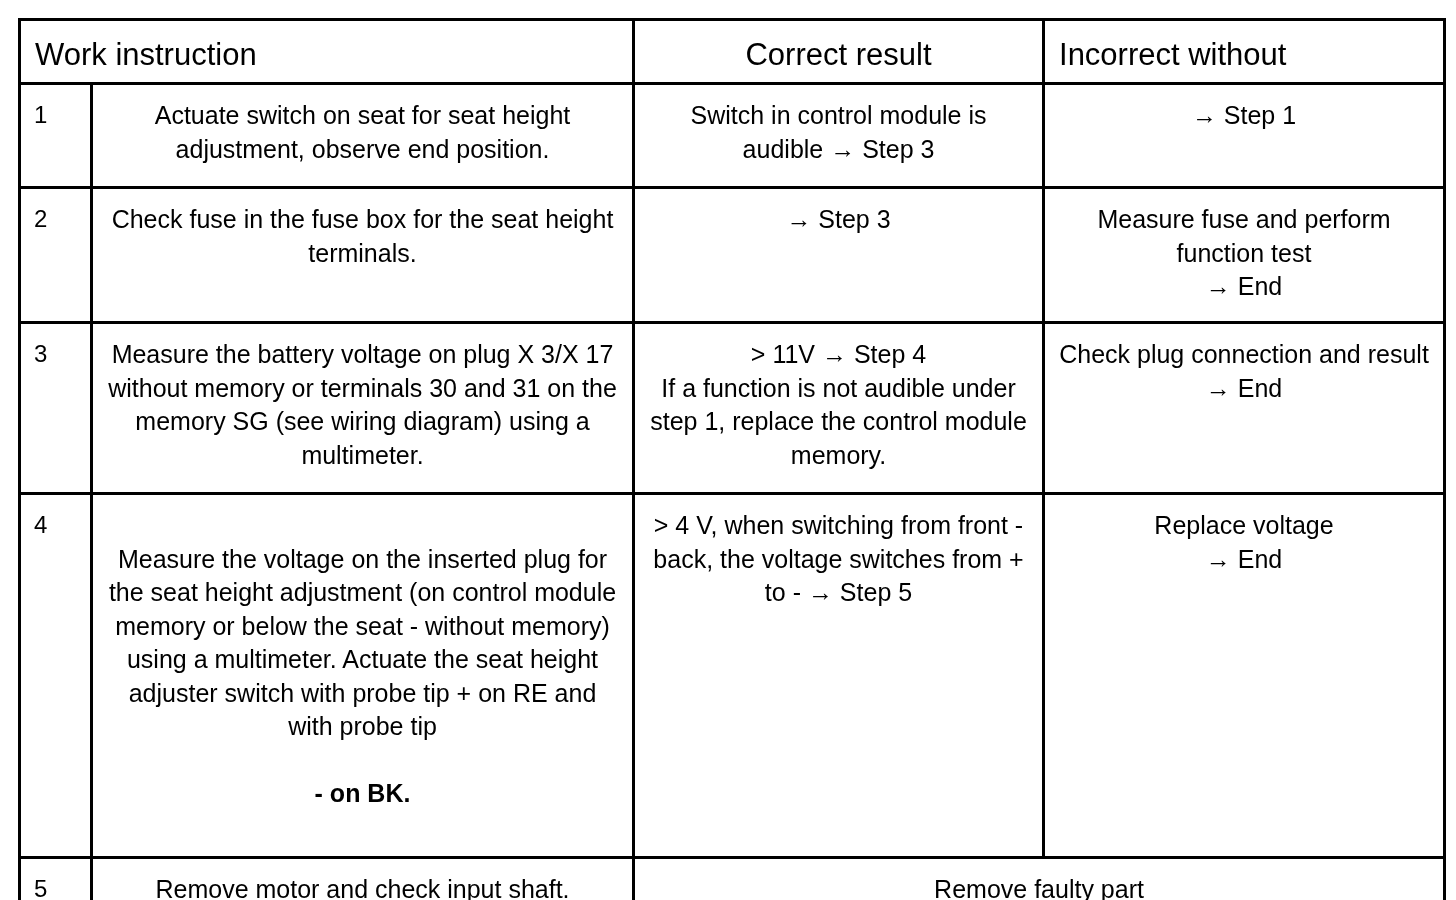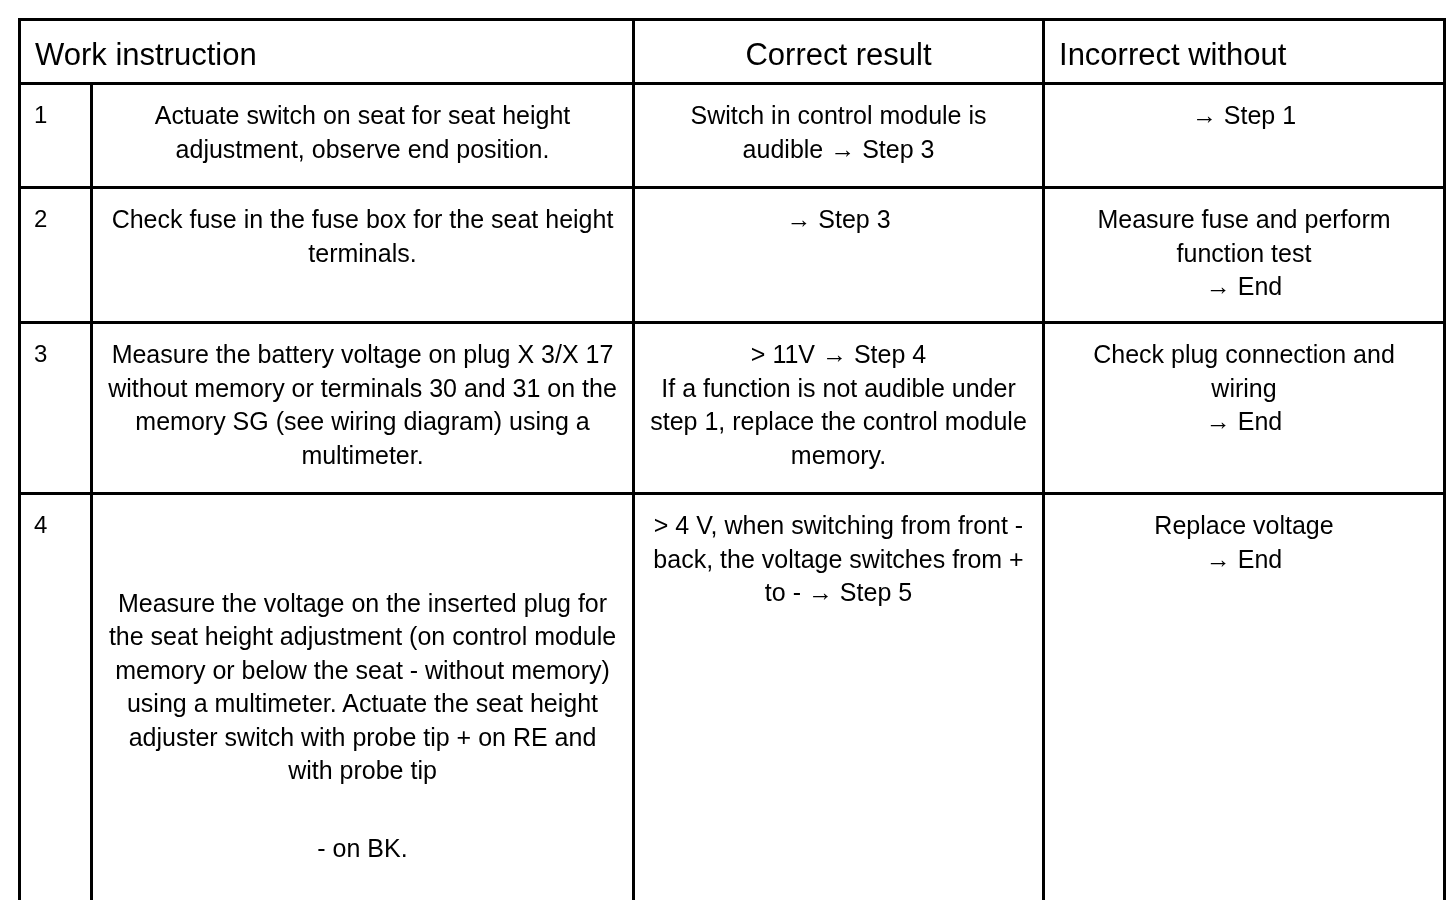--- a/index.html
+++ b/index.html
@@ -81,26 +81,25 @@
   .cell-text {
     font-size: 25px;
     line-height: 1.34;
     padding: 14px 14px 12px 14px;
     white-space: pre-line;
     text-align: center;
   }
 
   .cell-text .spaced-line {
     display: block;
-    margin-top: 11px;
+    font-weight: bold;
   }
 
   .cell-text .ln {
     display: block;
-    margin-top: 44px;
   }
 
   
   .r1 { height: 104px; }
   .r2 { height: 135px; }
   .r3 { height: 171px; }
   .r4 { height: 294px; }
   .r5 { height: 102px; }
 </style>
 </head>
@@ -168,21 +167,21 @@
             <div class="num-text">3</div>
           </td>
           <td>
             <div class="cell-text">Measure the battery voltage on plug X 3/X 17 without memory or terminals 30 and 31 on the memory SG (see wiring diagram) using a multimeter.</div>
           </td>
           <td>
             <div class="cell-text">&gt; 11V → Step 4
 If a function is not audible under step 1, replace the control module memory.</div>
           </td>
           <td>
-            <div class="cell-text">Check plug connection and wiring
+            <div class="cell-text">Check plug connection and result
 → End</div>
           </td>
         </tr>
 
         <tr class="r4">
           <td class="num-cell">
             <div class="num-text">4</div>
           </td>
           <td>
             <div class="cell-text">

